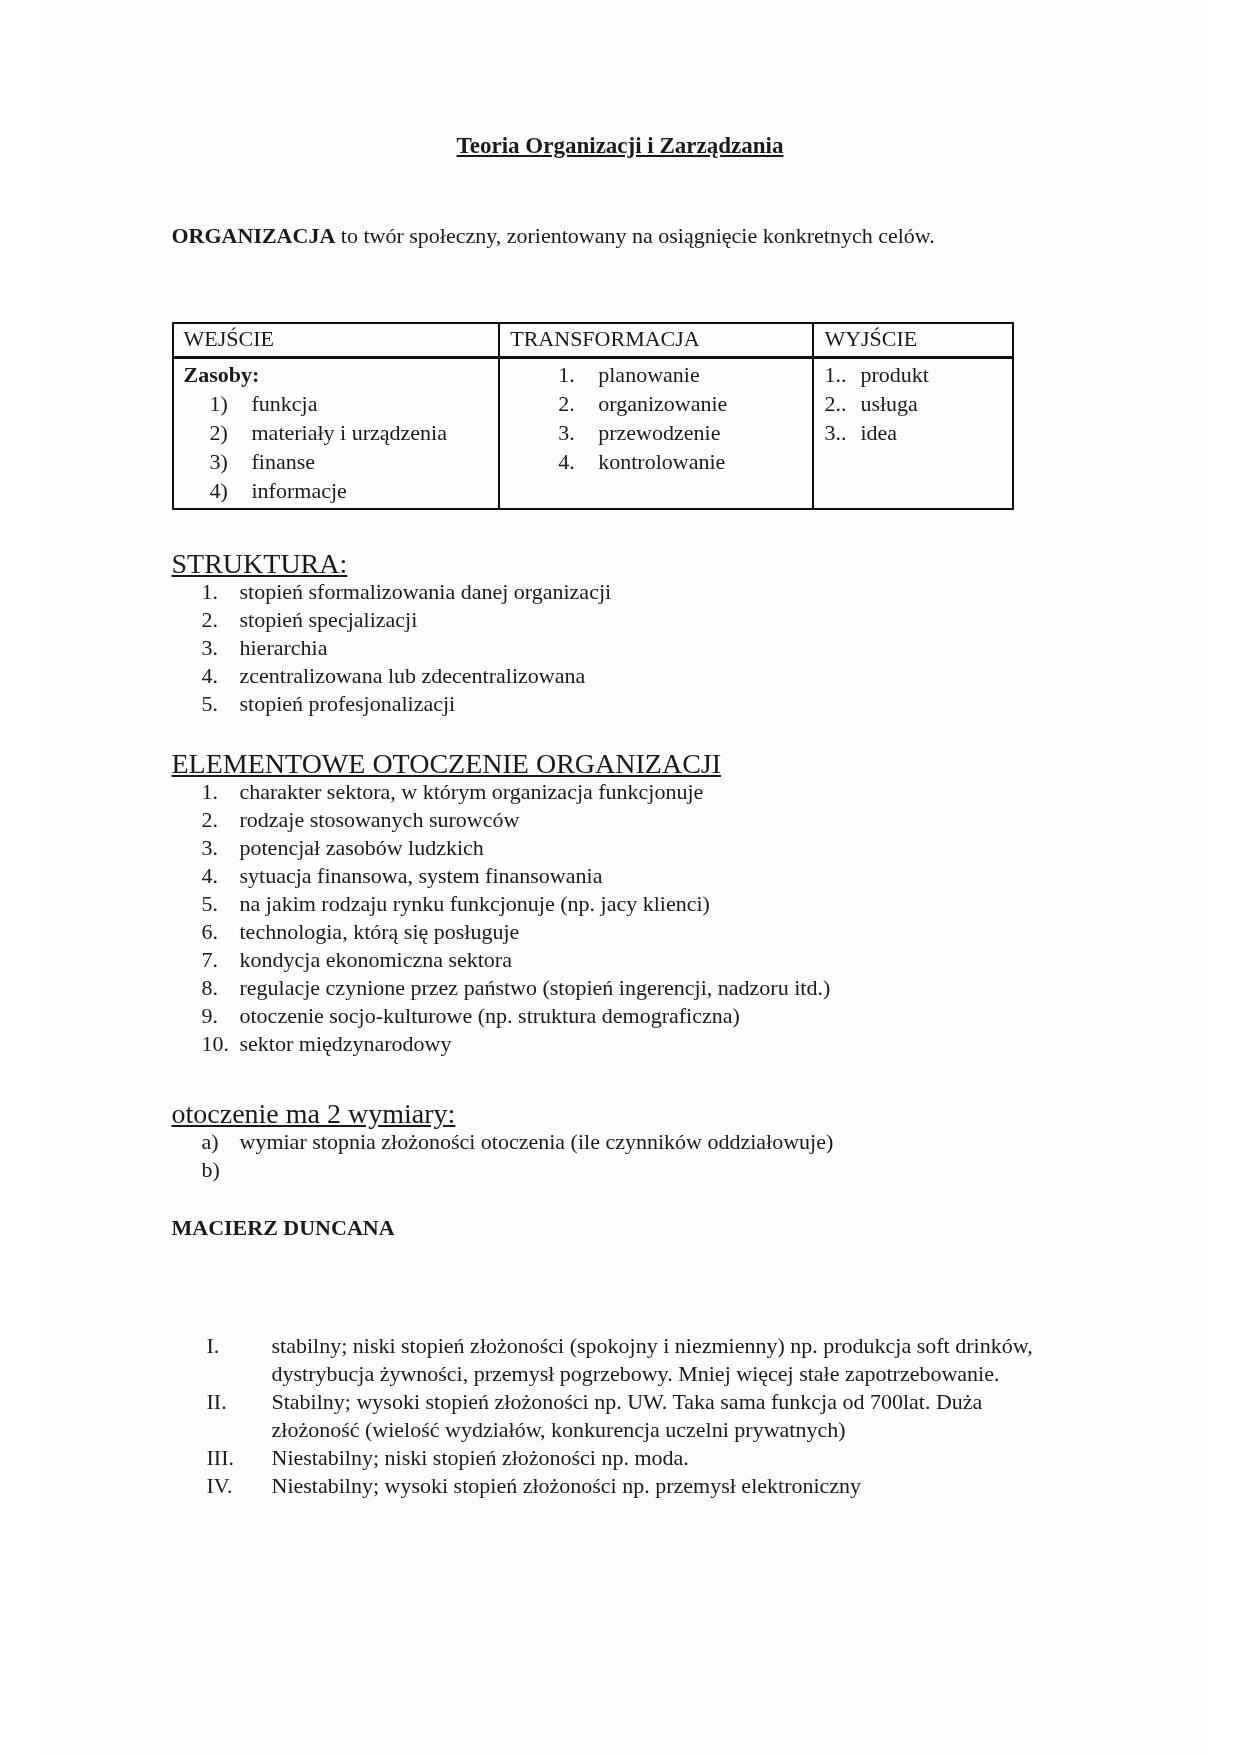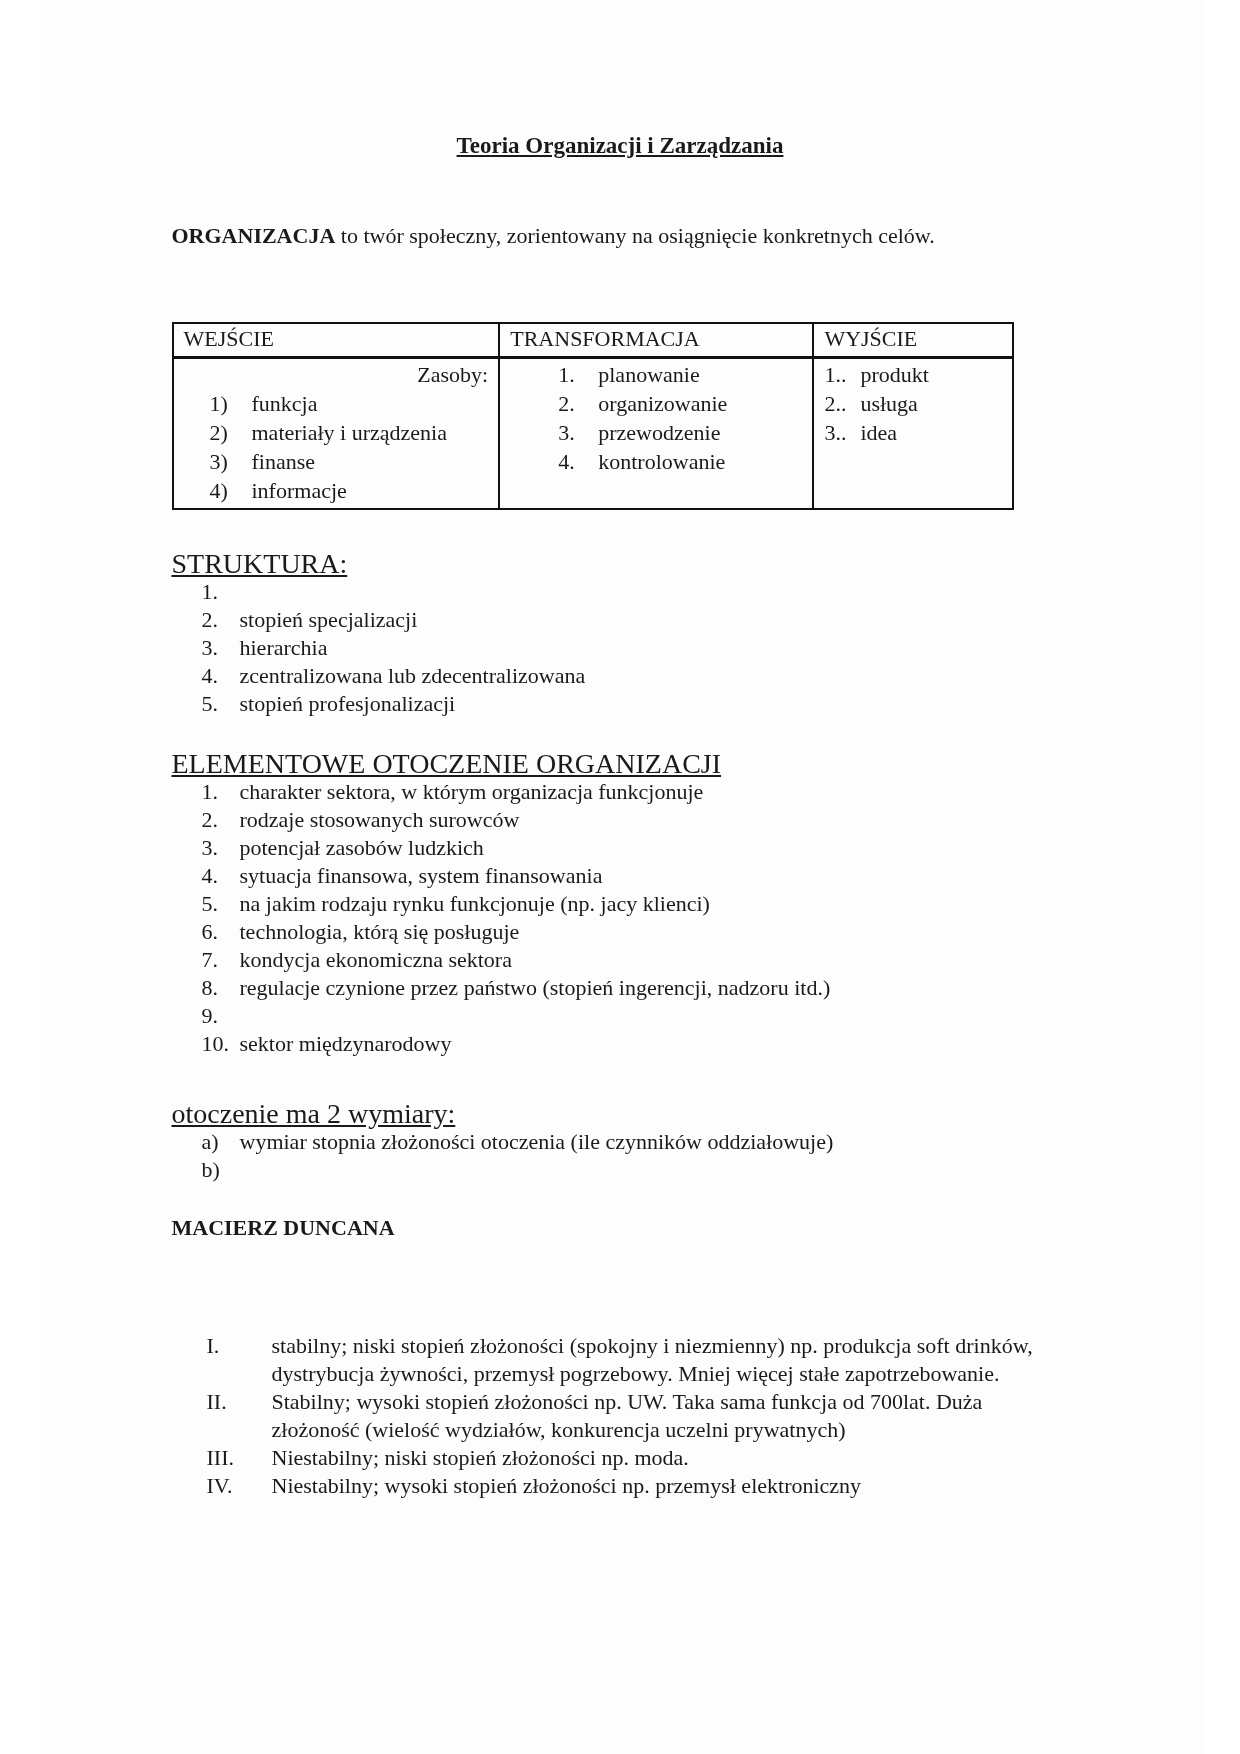--- a/index.html
+++ b/index.html
@@ -46,21 +46,21 @@
   table.io th, table.io td {
     border: 2px solid var(--border);
     padding: 1px 10px 3px 10px;
     vertical-align: top;
     text-align: left;
     font-weight: normal;
     font-size: 22px;
   }
   table.io th { border-bottom: 3px solid var(--border); height: 31px; }
   table.io td { line-height: 29px; }
-  .cell-title { font-weight: normal; text-align: right; }
+  .cell-title { font-weight: bold; }
   .row { display: flex; }
   .row .marker { flex: 0 0 38px; }
   .cell-input .row { padding-left: 26px; }
   .cell-input .row .marker { flex: 0 0 42px; }
   .cell-transformation .row { padding-left: 48px; }
   .cell-transformation .row .marker { flex: 0 0 40px; }
   .cell-output .row .marker { flex: 0 0 36px; }
 
   .heading {
     margin: 0;
@@ -160,20 +160,21 @@
             </div>
         </td>
       </tr>
     </tbody>
   </table>
 
   <h2 class="heading"><span class="u">STRUKTURA:</span></h2>
   <div class="list list-structure">
     <div class="li">
         <span class="marker">1.</span>
+        <span class="text">stopień sformalizowania danej organizacji</span>
       </div>
     <div class="li">
         <span class="marker">2.</span>
         <span class="text">stopień specjalizacji</span>
       </div>
     <div class="li">
         <span class="marker">3.</span>
         <span class="text">hierarchia</span>
       </div>
     <div class="li">
@@ -215,20 +216,21 @@
     <div class="li">
         <span class="marker">7.</span>
         <span class="text">kondycja ekonomiczna sektora</span>
       </div>
     <div class="li">
         <span class="marker">8.</span>
         <span class="text">regulacje czynione przez państwo (stopień ingerencji, nadzoru itd.)</span>
       </div>
     <div class="li">
         <span class="marker">9.</span>
+        <span class="text">otoczenie socjo-kulturowe (np. struktura demograficzna)</span>
       </div>
     <div class="li">
         <span class="marker">10.</span>
         <span class="text">sektor międzynarodowy</span>
       </div>
   </div>
 
   <h2 class="heading"><span class="u">otoczenie ma 2 wymiary:</span></h2>
   <div class="list list-dimensions">
     <div class="li">

